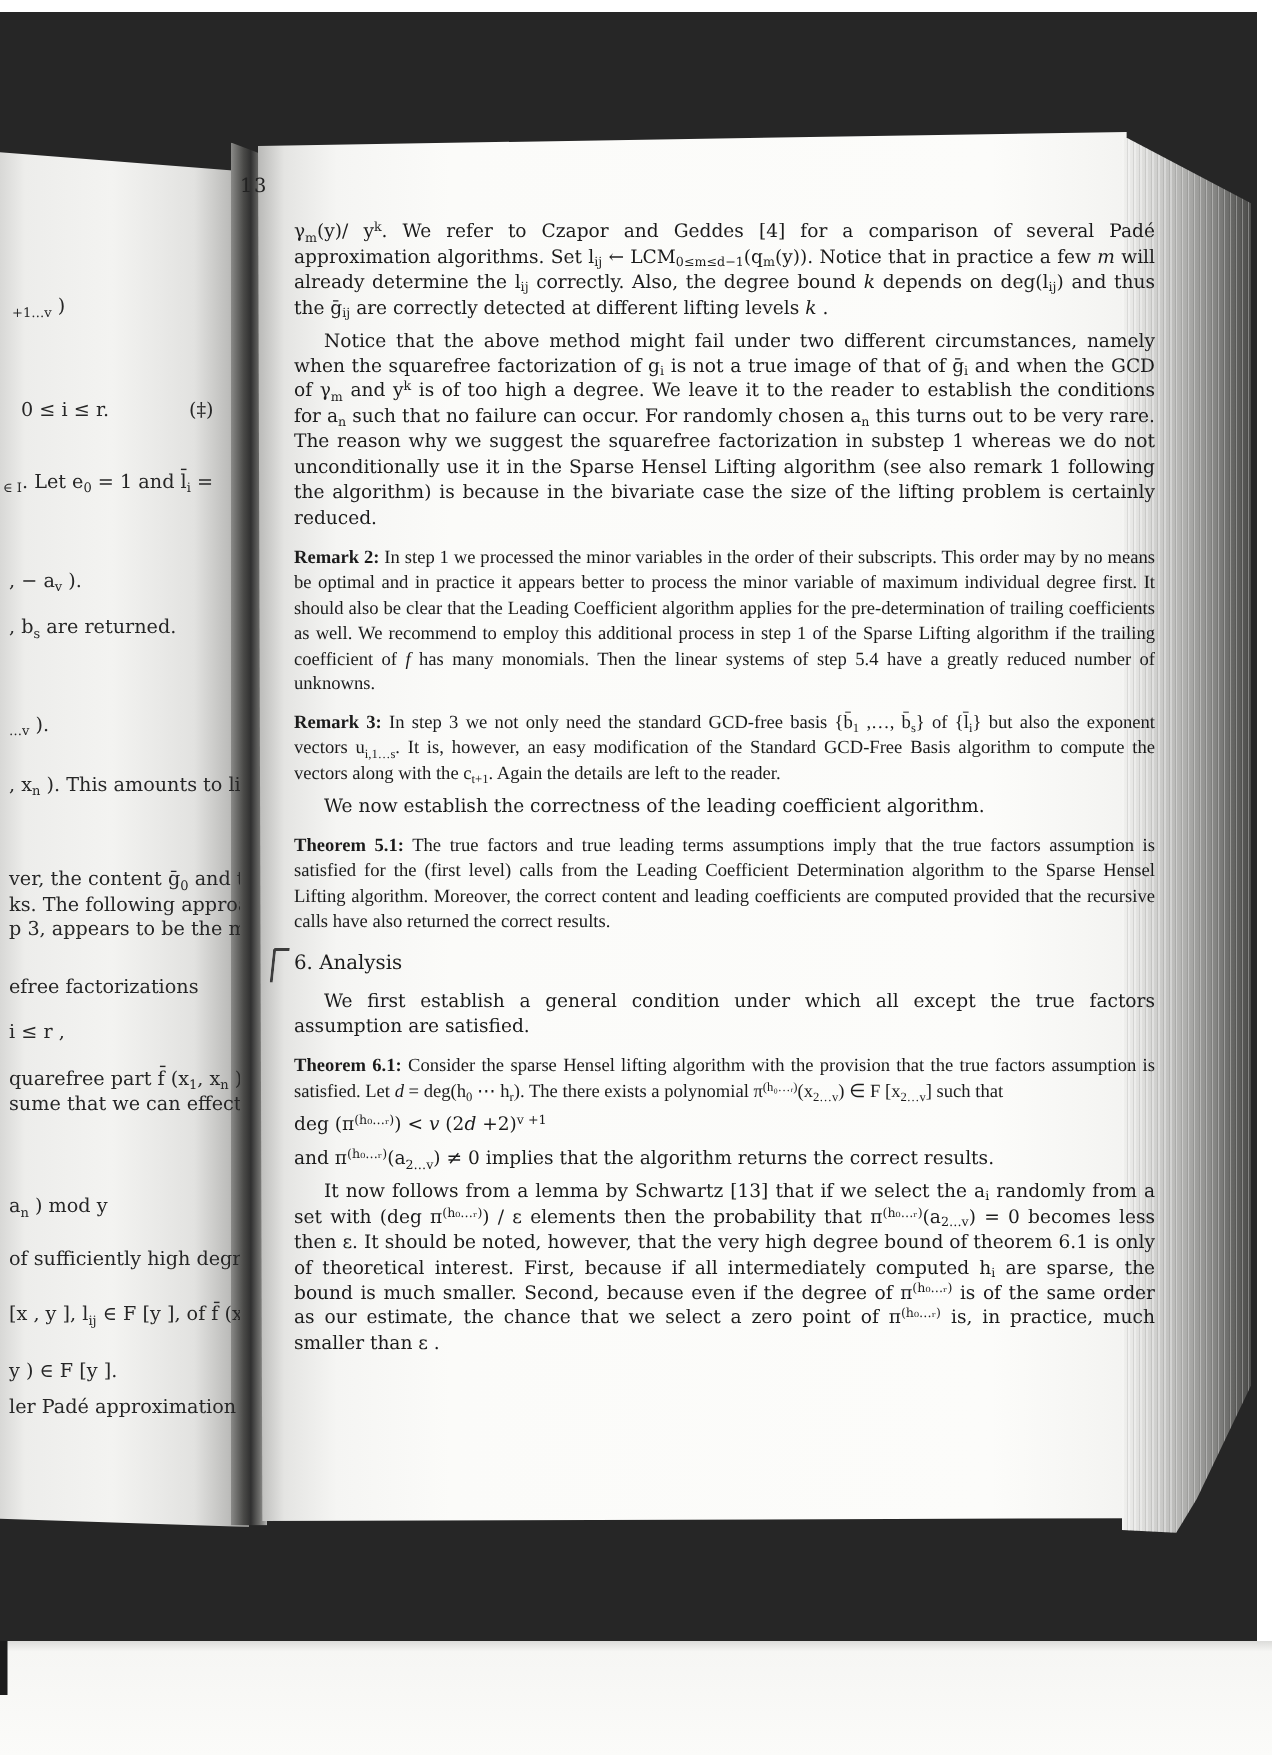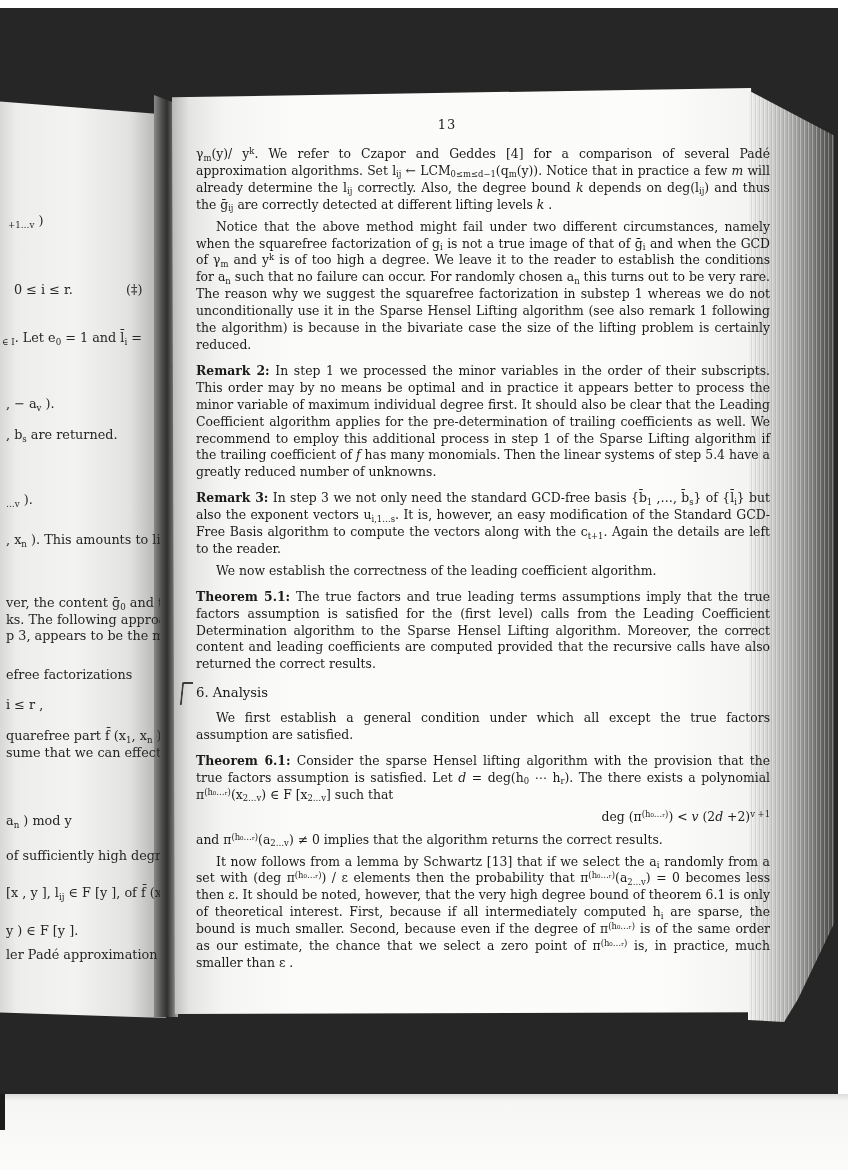--- a/index.html
+++ b/index.html
@@ -43,49 +43,49 @@
   .scan-bed{
     position:absolute;left:0;top:1094px;width:848px;height:76px;
     background:linear-gradient(180deg,#dcdcda 0px,#f6f6f4 7px,#fbfbf9 100%);
   }
   .bed-tick{
     position:absolute;left:0;top:1094px;width:5px;height:36px;background:#1c1c1c;
   }
   
   .page-number{
     position:absolute;left:160px;top:117px;width:574px;
-    text-align:center;font-size:13px;color:#222;letter-spacing:1px;
+    font-size:13px;color:#222;letter-spacing:1px;
   }
   
   .page-text{
     position:absolute;left:196px;top:146px;width:574px;
     font-size:12.4px;line-height:16.9px;color:#1b1b1b;
     text-align:justify;
   }
   .page-text p{margin:0 0 5px 0;}
   .page-text p.body{text-indent:20px;}
-  .page-text p.remark{margin-top:9px;}
+  .page-text p.remark{margin-top:9px;font-family:Liberation Serif, serif;}
   .page-text p.cont{text-indent:0;}
   .page-text p.return{margin-top:2px;}
-  .page-text p.equation{text-align:right;text-indent:0;margin:4px 0 6px 0;}
+  .page-text p.equation{text-align:left;text-indent:0;margin:4px 0 6px 0;}
   .page-text p.heading{
     font-weight:normal;font-size:13.2px;margin:12px 0 8px 0;position:relative;text-indent:0;
   }
   .page-text p.heading::before{ 
     content:"";position:absolute;left:-15px;top:-3px;width:9px;height:21px;
     border-left:2px solid #3c3c3c;border-top:2px solid #3c3c3c;
     transform:skewX(-6deg);border-radius:2px 0 0 0;
   }
   .lead{font-weight:bold;}
   sub,sup{font-size:0.68em;line-height:0;position:relative;vertical-align:baseline;}
   sup{top:-0.48em;}
   sub{top:0.3em;}
   
   .left-frags{
-    position:absolute;left:0;top:0;width:160px;height:1014px;overflow:hidden;margin-top:16px;
+    position:absolute;left:0;top:0;width:160px;height:1014px;overflow:hidden;
   }
   .frag{
     position:absolute;white-space:nowrap;
     font-size:12.8px;color:#262626;line-height:16px;
   }
 </style>
 </head>
 <body>
 
 <div class="cover"></div>

